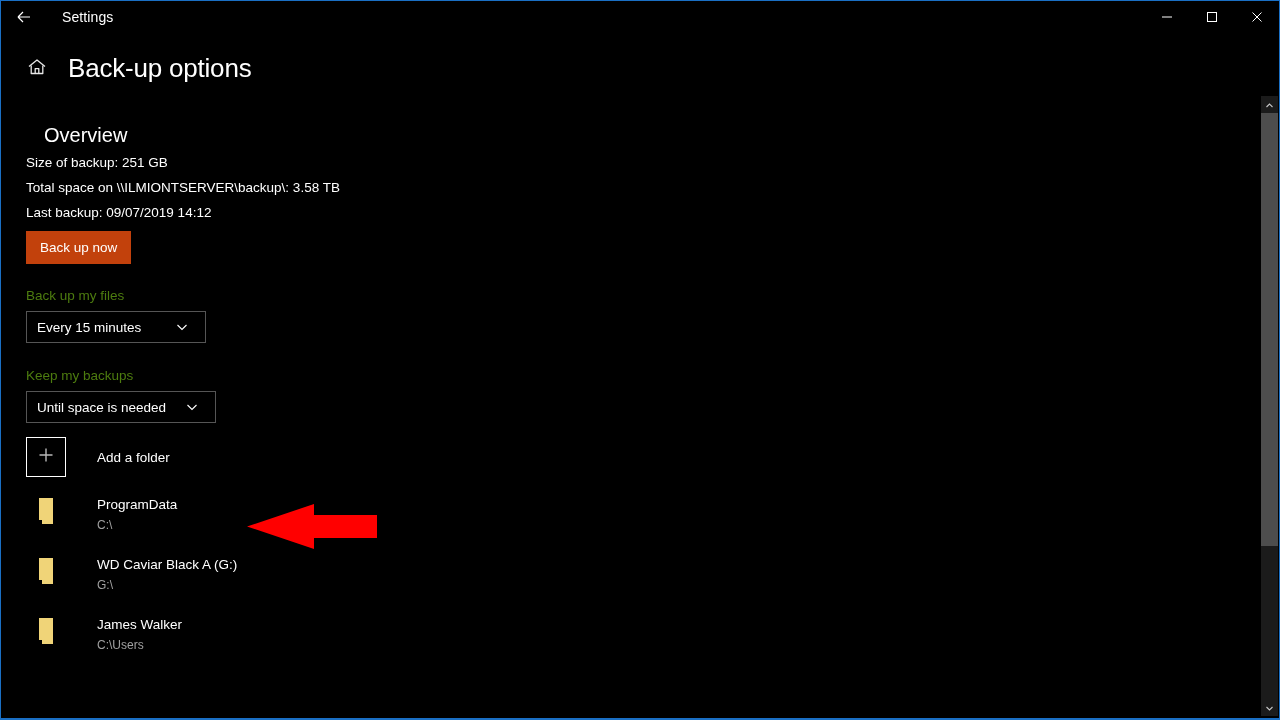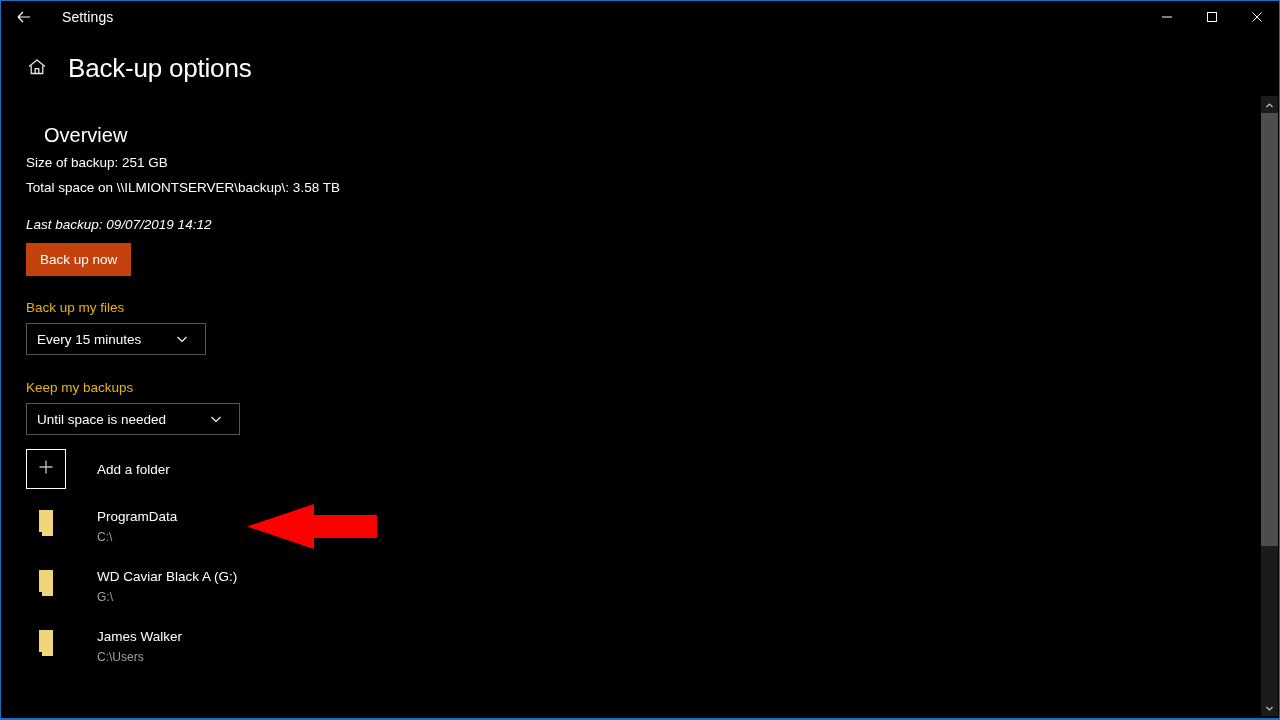--- a/index.html
+++ b/index.html
@@ -66,21 +66,21 @@
   }
   .btn-backup {
     background:#c2410c; color:#ffffff;
     border:none; font-size:13.5px;
     font-family:"Liberation Sans", sans-serif;
     height:33px; padding:0 14px;
     display:inline-flex; align-items:center;
     cursor:default;
   }
   .field-label {
-    font-size:13.5px; color:#eab308;
+    font-size:13.5px; color:#4d7c0f;
   }
   .combo {
     border:1px solid #555555; background:#000000;
     height:32px; display:inline-flex; align-items:center;
     padding:0 16px 0 10px;
     color:#ffffff; font-size:13.5px;
     cursor:default;
   }
   .combo .cval { margin-right:12px; }
   .combo .chev { display:flex; align-items:center; }
@@ -175,36 +175,36 @@
     </div>
     <div class="page-title">Back-up options</div>
   </div>
 
   <div class="content">
 
     <div class="section-head" style="margin-top:23px;">Overview</div>
 
     <div class="ov-line" style="margin-top:8px;">Size of backup: 251 GB</div>
     <div class="ov-line" style="margin-top:10px;">Total space on \\ILMIONTSERVER\backup\: 3.58 TB</div>
-    <div class="ov-line" style="margin-top:22px;font-style:italic;">Last backup: 09/07/2019 14:12</div>
+    <div class="ov-line" style="margin-top:10px;">Last backup: 09/07/2019 14:12</div>
 
     <button class="btn-backup" style="margin-top:11px;">Back up now</button>
 
     <div class="field-label" style="margin-top:24px;">Back up my files</div>
     <div class="combo" style="margin-top:8px; width:180px;">
       <span class="cval">Every 15 minutes</span>
       <span class="chev" style="margin-left:auto;">
         <svg width="14" height="14" viewBox="0 0 14 14">
           <path d="M2.5 5 L7 9.5 L11.5 5" stroke="#ffffff" stroke-width="1.1" fill="none"></path>
         </svg>
       </span>
     </div>
 
     <div class="field-label" style="margin-top:25px;">Keep my backups</div>
-    <div class="combo" style="margin-top:8px; width:214px;">
+    <div class="combo" style="margin-top:8px; width:190px;">
       <span class="cval">Until space is needed</span>
       <span class="chev" style="margin-left:auto;">
         <svg width="14" height="14" viewBox="0 0 14 14">
           <path d="M2.5 5 L7 9.5 L11.5 5" stroke="#ffffff" stroke-width="1.1" fill="none"></path>
         </svg>
       </span>
     </div>
 
 
     <div class="add-row" style="margin-top:14px;">

